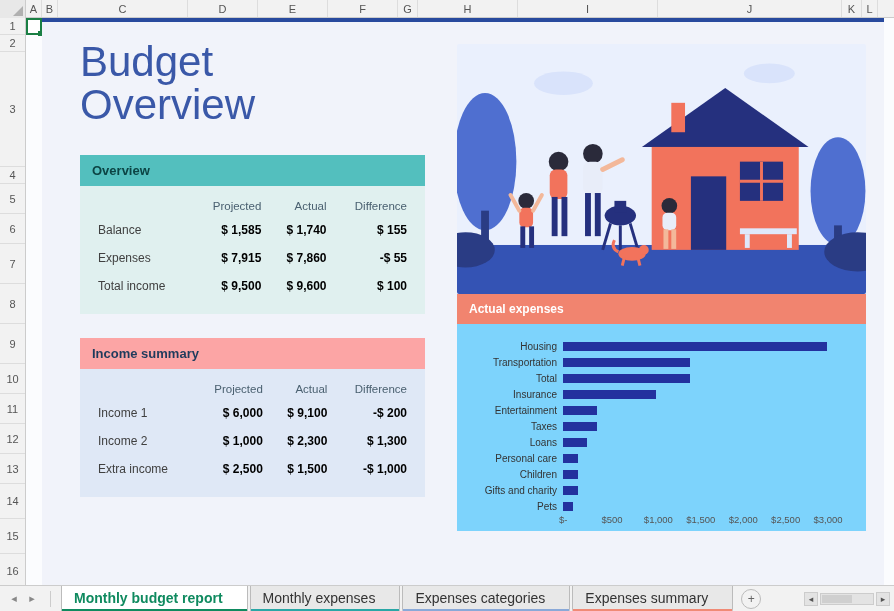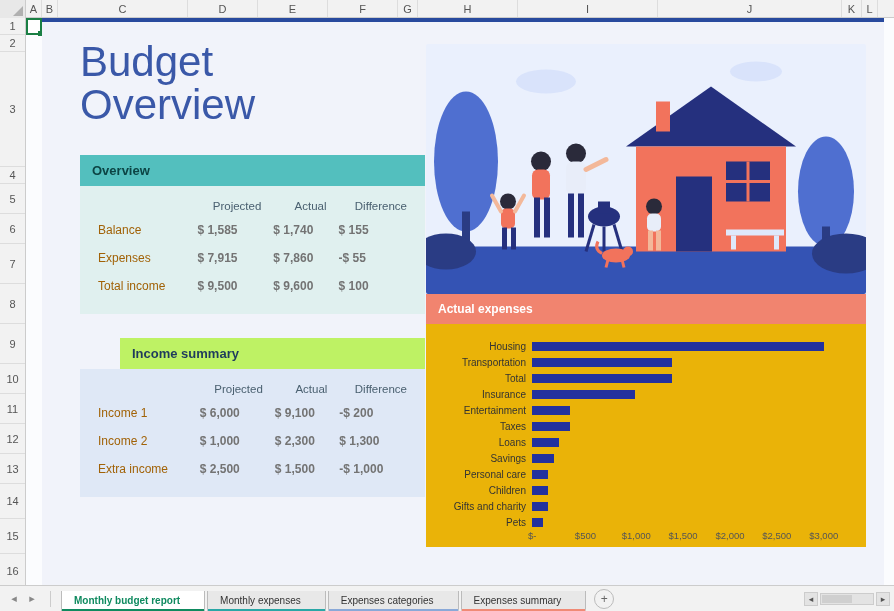--- a/index.html
+++ b/index.html
@@ -18,58 +18,58 @@
 
   
   .grid { position:absolute; left:26px; top:18px; right:0; bottom:26px; background:#fbfcfe; overflow:hidden; }
 
   
   .active-cell { position:absolute; left:0; top:0; width:16px; height:17px; border:2px solid #1a7f44; background:#fff; pointer-events:none; }
   .active-cell::after { content:""; position:absolute; right:-3px; bottom:-3px; width:5px; height:5px; background:#1a7f44; }
 
   
   .sheet { position:absolute; left:16px; top:0; right:10px; bottom:0; background:#f1f3fa; border-top:4px solid #284a9e; padding:0 18px 0 18px; }
-  .columns { display:flex; gap:1px;padding-left:20px; }
+  .columns { display:flex; gap:32px;padding-left:20px; }
   .leftcol { flex:0 0 345px; }
   .rightcol { flex:1; }
 
   h1.title { font-weight:400; color:#3a58a8; font-size:42px; line-height:1.03; margin:18px 0 28px 0; }
 
   .card { margin-bottom:24px; }
   .card .card-head { padding:8px 12px; font-weight:bold; font-size:13px; color:#1f3b5c; }
   .card .card-body { padding:10px 12px 14px 12px; font-size:12px; }
   .card.overview .card-head { background:#53bfbe; color:#0c4444; }
   .card.overview .card-body { background:#e0f0ef; }
-  .card.income .card-head   { background:#bef264;margin-left:40px; }
+  .card.income .card-head   { background:#fca5a5; }
   .card.income .card-body   { background:#dfe8f6; }
   table.mini { width:100%; border-collapse:collapse; }
   table.mini th { text-align:right; font-weight:normal; color:#4a6070; font-size:11.5px; padding:4px 6px; }
   table.mini th:first-child { text-align:left; }
   table.mini td { padding:7px 6px; font-size:12px; }
-  table.mini td:first-child { color:#a16207; }
-  table.mini td:not(:first-child) { font-weight:bold; color:#737373; }
+  table.mini td:first-child { color:#404040; }
+  table.mini td:not(:first-child) { font-weight:bold; color:#000000; text-align:right;}
 
   .illus { width:100%; height:250px; border-radius:2px; margin-top:22px; overflow:hidden; }
 
   .chart-card .card-head { background:#f1846f; color:#fff; padding:8px 12px; font-weight:bold; }
-  .chart-body { background:#eab308; padding:14px 10px 6px 10px; }
+  .chart-body { background:#7dd3fc; padding:14px 10px 6px 10px; }
   .bar-row { display:flex; align-items:center; height:16px; margin:0; }
   .bar-label { flex:0 0 96px; text-align:right; padding-right:6px; font-size:10px; color:#333; }
   .bar-track { flex:1; position:relative; height:9px; }
   .bar-fill { position:absolute; left:0; top:0; bottom:0; background:#23319e; }
   .axis { display:flex; margin-left:102px; font-size:9.5px; color:#555; }
   .axis span { flex:1; text-align:left; }
   .axis span:first-child { margin-left:-10px; }
 
   
   .tabbar { position:absolute; left:0; right:0; bottom:0; height:26px; background:#f2f2f2; border-top:1px solid #ccc; display:flex; align-items:center; }
   .nav-group { display:flex; gap:2px; padding:0 6px; }
   .nav-btn { width:16px; height:16px; display:flex; align-items:center; justify-content:center; color:#888; font-size:11px; cursor:pointer; }
   .tabs { display:flex; align-items:flex-end; height:100%; margin-left:6px; }
-  .tab { padding:4px 24px 3px 12px; font-size:10px; border:1px solid #bbb; border-top:none; background:#e8e8e8; margin-right:2px; cursor:pointer; position:relative; top:1px; border-bottom-left-radius:3px; border-bottom-right-radius:3px; }
+  .tab { padding:4px 24px 3px 12px; font-size:14px; border:1px solid #bbb; border-top:none; background:#e8e8e8; margin-right:2px; cursor:pointer; position:relative; top:1px; border-bottom-left-radius:3px; border-bottom-right-radius:3px; }
   .tab.active { background:#fff; color:#0f8a5f; font-weight:bold; border-bottom:3px solid #0f8a5f; }
   .tab.cy  { border-bottom:3px solid #2aa7a6; }
   .tab.bl  { border-bottom:3px solid #8aa9d8; }
   .tab.or  { border-bottom:3px solid #f08a76; }
   .addtab { width:20px; height:20px; border:1px solid #bbb; border-radius:50%; display:flex; align-items:center; justify-content:center; margin-left:6px; color:#666; cursor:pointer; font-size:12px; }
   .hscroll { margin-left:auto; display:flex; align-items:center; padding-right:4px; }
   .hscroll .track { width:54px; height:12px; background:#e3e3e3; border:1px solid #ccc; margin:0 2px; position:relative; }
   .hscroll .track::before { content:""; position:absolute; left:1px; top:1px; bottom:1px; width:30px; background:#cfcfcf; }
   .hscroll .btn { width:14px; height:14px; background:#e3e3e3; border:1px solid #ccc; display:flex; align-items:center; justify-content:center; font-size:9px; color:#555; cursor:pointer; }
 
@@ -304,26 +304,20 @@
                     <div class="bar-fill" style="width:11.666666666666666%"></div>
                   </div>
                 </div>
                 <div class="bar-row">
                   <div class="bar-label">Loans</div>
                   <div class="bar-track">
                     <div class="bar-fill" style="width:8.333333333333332%"></div>
                   </div>
                 </div>
                 <div class="bar-row">
-                  <div class="bar-label">Savings</div>
-                  <div class="bar-track">
-                    <div class="bar-fill" style="width:6.666666666666667%"></div>
-                  </div>
-                </div>
-                <div class="bar-row">
                   <div class="bar-label">Personal care</div>
                   <div class="bar-track">
                     <div class="bar-fill" style="width:5%"></div>
                   </div>
                 </div>
                 <div class="bar-row">
                   <div class="bar-label">Children</div>
                   <div class="bar-track">
                     <div class="bar-fill" style="width:5%"></div>
                   </div>

